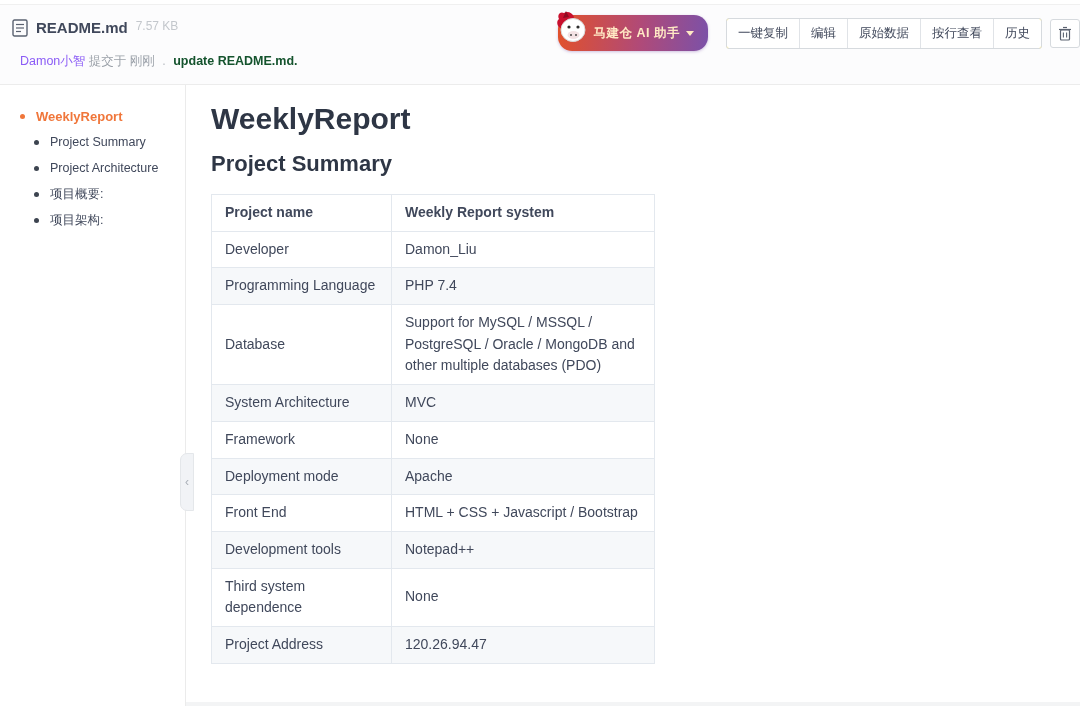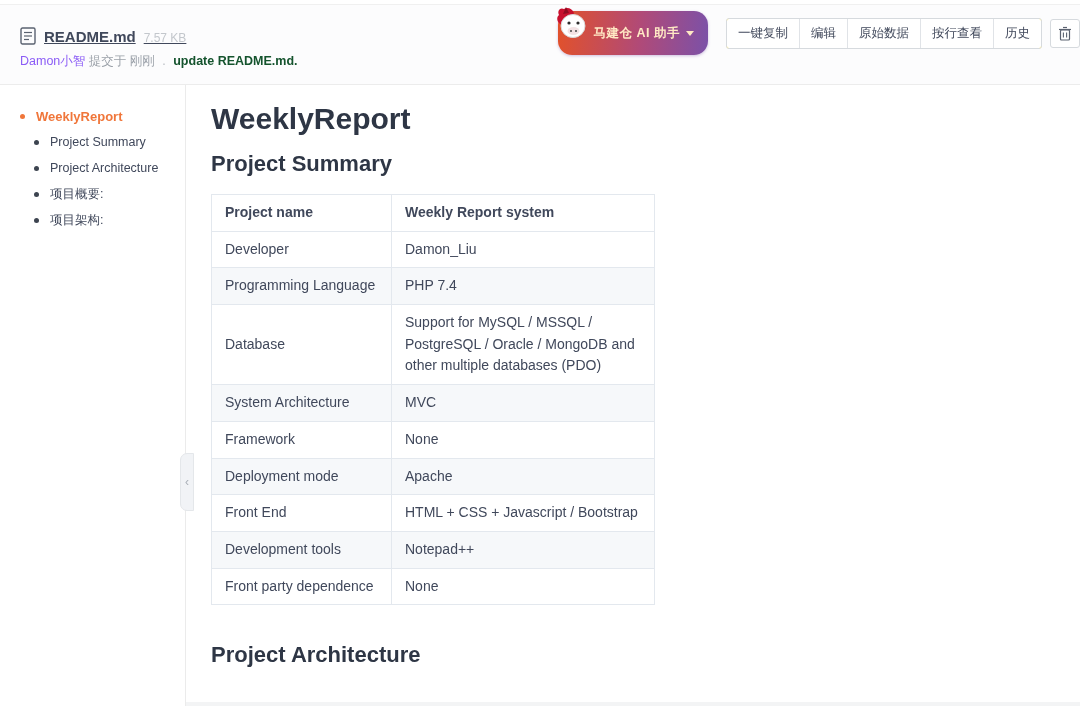--- a/index.html
+++ b/index.html
@@ -2,33 +2,33 @@
 <html><head>
 <meta charset="utf-8">
 <style>
   * { margin:0; padding:0; box-sizing:border-box; }
   html,body { width:1080px; height:707px; overflow:hidden; background:#fff;
     font-family:"Liberation Sans","DejaVu Sans",sans-serif; color:#40485b; }
 
   
   .file-header { position:relative; height:81px; background:#fcfcfd;
     border-top:1px solid #f0f0f0; border-bottom:1px solid #ececec; margin-top:4px; }
-  .file-row { display:flex; align-items:flex-end; padding:14px 0 0 20px; height:40px;text-decoration:underline; }
+  .file-row { display:flex; align-items:flex-start; padding:14px 0 0 12px; height:40px; }
   .doc-icon { width:16px; height:18px; margin-right:8px; flex:0 0 auto; }
   .file-name { font-size:15px; font-weight:700; color:#40485b; }
   .file-size { font-size:12px; color:#c3c7cc; margin-left:8px; }
   .commit-row { padding:8px 0 0 20px; font-size:12.5px; color:#9ba1a9; }
   .commit-author { color:#8b5cf6; cursor:pointer; }
   .commit-sep { margin:0 4px; color:#b9bec4; }
   .commit-link { color:#14532d; font-weight:600; text-decoration:none; cursor:pointer; }
 
   
   .header-actions { position:absolute; top:13px; right:0; left:auto; display:flex;
     align-items:center; height:30px; }
-  .ai-btn { position:relative; display:flex; align-items:center; height:44px;
+  .ai-btn { position:relative; display:flex; align-items:center; height:36px;
     border:none; border-radius:14px; padding:0 14px 0 36px; cursor:pointer;
     background:linear-gradient(95deg,#e2512a 0%,#b04a78 55%,#7b51a8 100%);
     box-shadow:0 1px 3px rgba(123,81,168,.35); }
   .ai-label { font-size:12.5px; font-weight:700; color:#ffe9c4; letter-spacing:.5px; }
   .ai-caret { width:0; height:0; margin-left:6px; border-left:4px solid transparent;
     border-right:4px solid transparent; border-top:5px solid #ffe9c4; }
   .mascot { position:absolute; left:-4px; top:-6px; width:38px; height:38px; }
   .btn-group { display:inline-flex; margin-left:18px; background:#fde047;
     border:1px solid #d6dade; border-radius:3px; overflow:hidden; }
   .grp-btn { border:none; background:#fff; border-left:1px solid #e0e3e7;
@@ -206,22 +206,26 @@
           </tr>
           <tr>
             <td>Front End</td>
             <td>HTML + CSS + Javascript / Bootstrap</td>
           </tr>
           <tr>
             <td>Development tools</td>
             <td>Notepad++</td>
           </tr>
           <tr>
-            <td>Front party dependence</td>
+            <td>Third system dependence</td>
             <td>None</td>
+          </tr>
+          <tr>
+            <td>Project Address</td>
+            <td>120.26.94.47</td>
           </tr>
         </tbody>
     </table>
 
     <h2 class="md-h2 second">Project Architecture</h2>
 
   </main>
 
   <div class="bottom-band"></div>
 </div>

